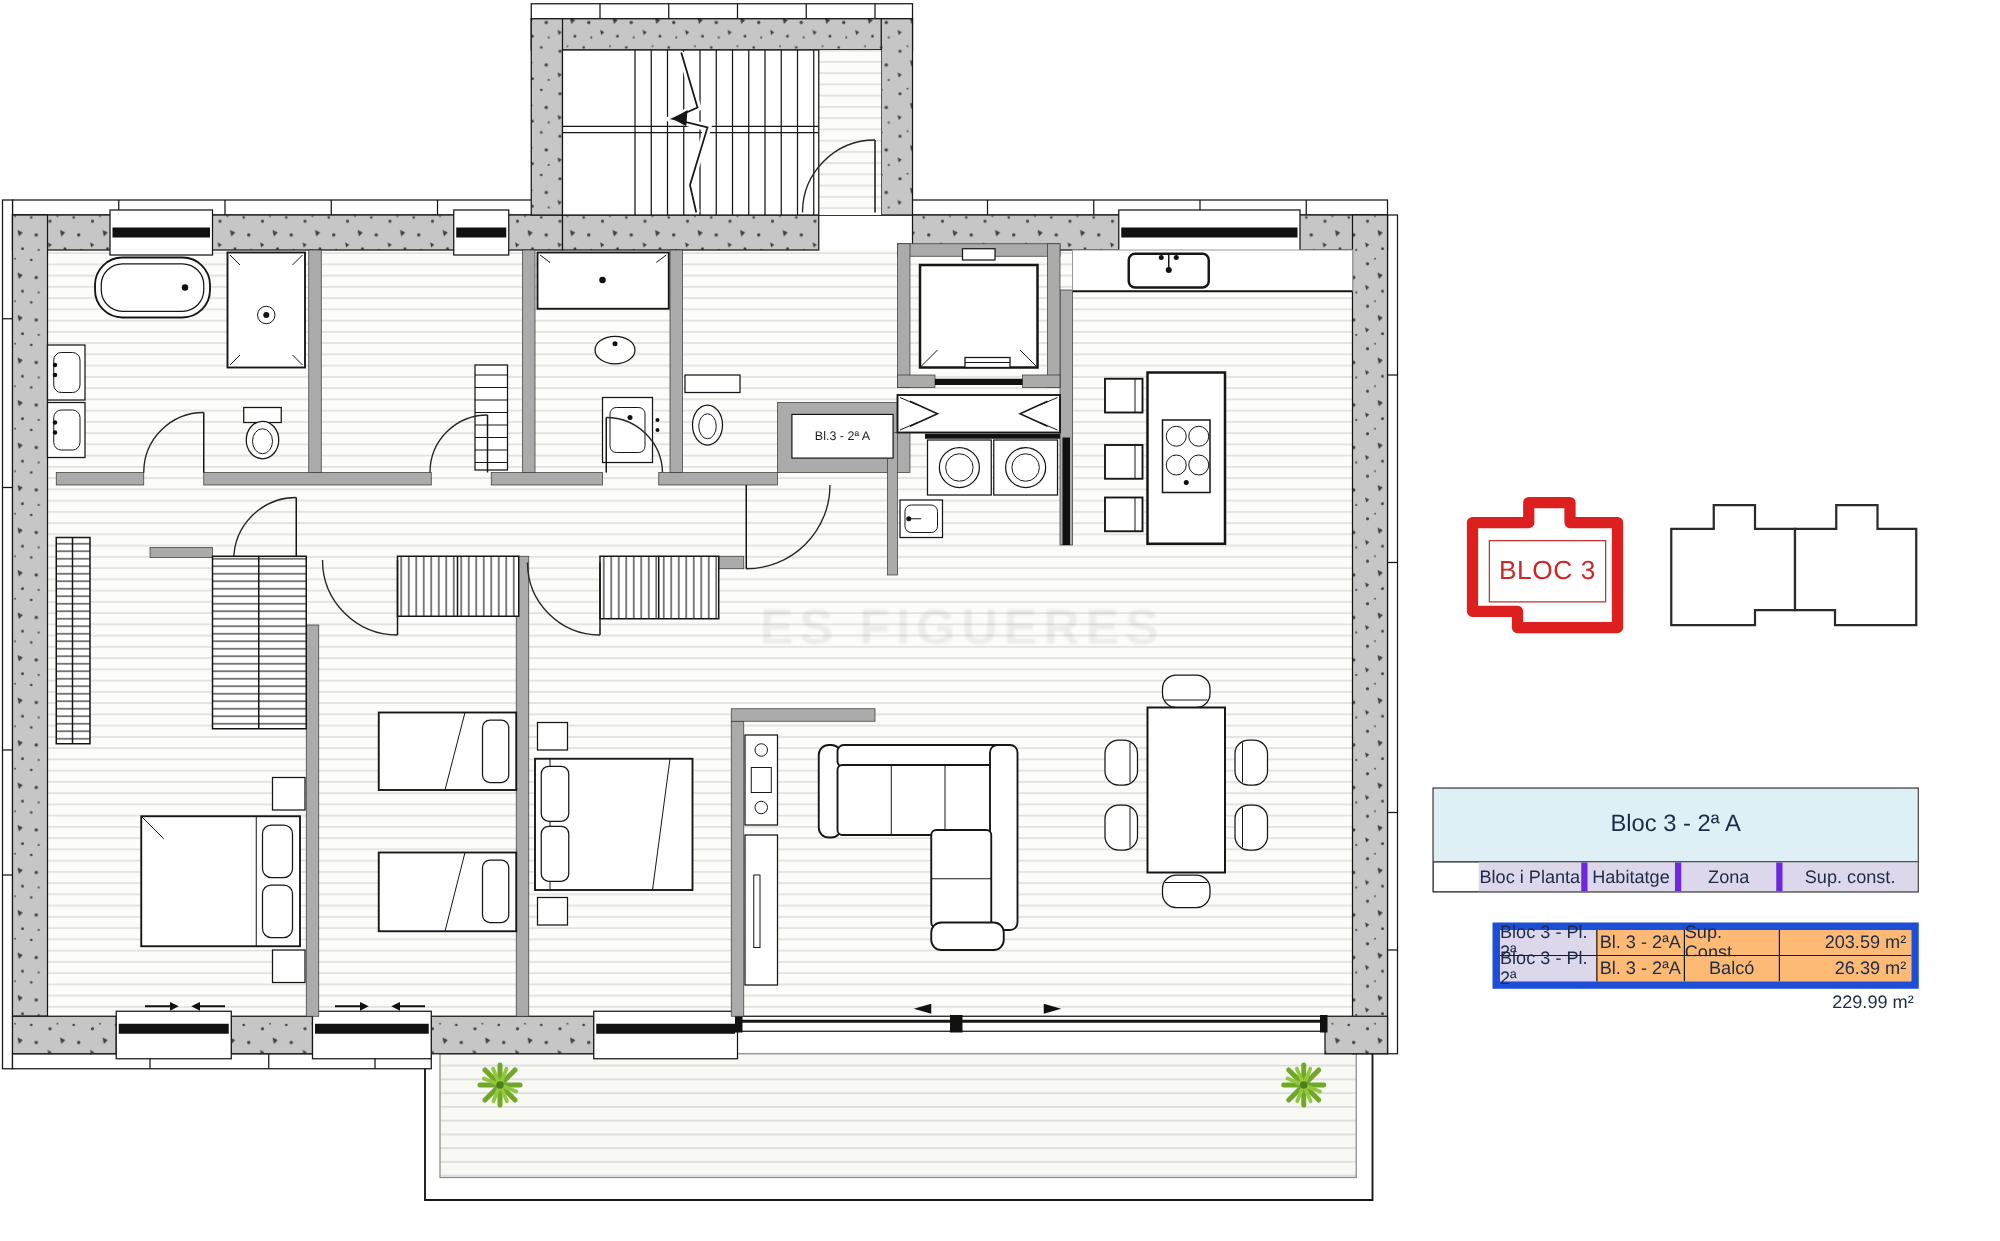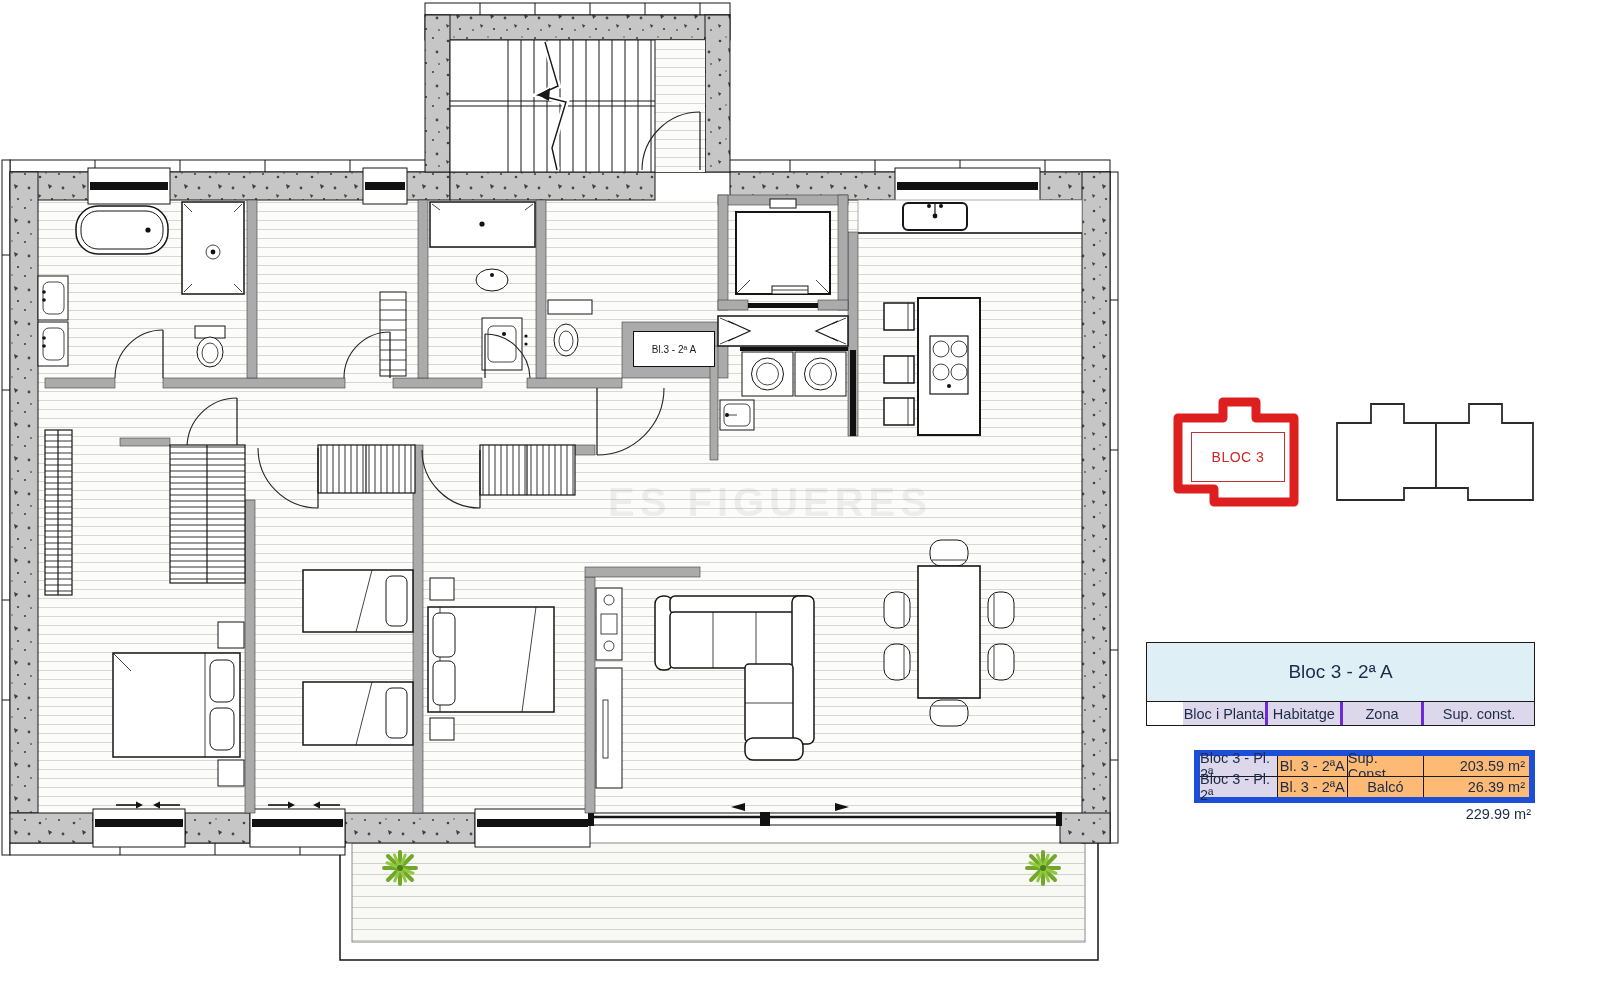--- a/index.html
+++ b/index.html
@@ -18,30 +18,30 @@
   
   .unit-label{position:absolute;left:633px;top:331px;width:80px;height:34px;background:#fff;
     border:1.5px solid #111;display:flex;align-items:center;justify-content:center;
     font-size:10px;color:#1c1c1c;white-space:nowrap;}
   
   .wmark{position:absolute;left:590px;top:462px;width:360px;height:80px;text-align:center;
     font-size:40px;font-weight:bold;letter-spacing:5px;color:rgba(110,110,110,0.10);
     filter:blur(0.7px);display:flex;align-items:center;justify-content:center;}
   
   .badge-label{position:absolute;left:1191px;top:432px;width:92px;height:48px;
-    border:1.5px solid #c43030;color:#cc2626;font-size:14px;letter-spacing:.5px;
+    border:1.5px solid #c43030;color:#cc2626;font-size:21px;letter-spacing:.5px;
     display:flex;align-items:center;justify-content:center;background:transparent;}
   
   .ltable{position:absolute;left:1146px;top:630px;width:389px;color:#1d2b49;font-size:14.5px;}
-  .ltable .head{border:1.5px solid #1a1a1a;margin-top:12px;}
+  .ltable .head{border:1.5px solid #1a1a1a;}
   .ltable .title{height:58px;background:#def0f6;display:flex;align-items:center;justify-content:center;
     font-size:19px;}
   .ltable .cols{display:flex;border-top:1.5px solid #1a1a1a;padding-left:36px;}
   .ltable .cols .c{height:23px;background:#dcd7eb;display:flex;align-items:center;justify-content:center;
-    border-left:3px solid #6d28d9;box-sizing:border-box;}
+    border-left:5px solid #6d28d9;box-sizing:border-box;}
   .ltable .cols .c:first-child{border-left:none;}
   .ltable .gap{height:24px;}
   .ltable .rows{border:6px solid #1d4ed8;margin-left:48px;}
   .ltable .r{display:flex;border-top:1px solid #1a1a1a;}
   .ltable .r:first-child{border-top:none;}
   .ltable .r .c{height:20px;display:flex;align-items:center;justify-content:center;
     border-left:1px solid #1a1a1a;box-sizing:border-box;background:#fdba74;}
   .ltable .r .c:first-child{border-left:none;background:#dcd7eb;}
   .ltable .r .c.num{justify-content:flex-end;padding-right:4px;}
   .c.w1{width:91px;} .c.w2{width:83px;} .c.w3{width:90px;} .c.w4{width:125px;}

